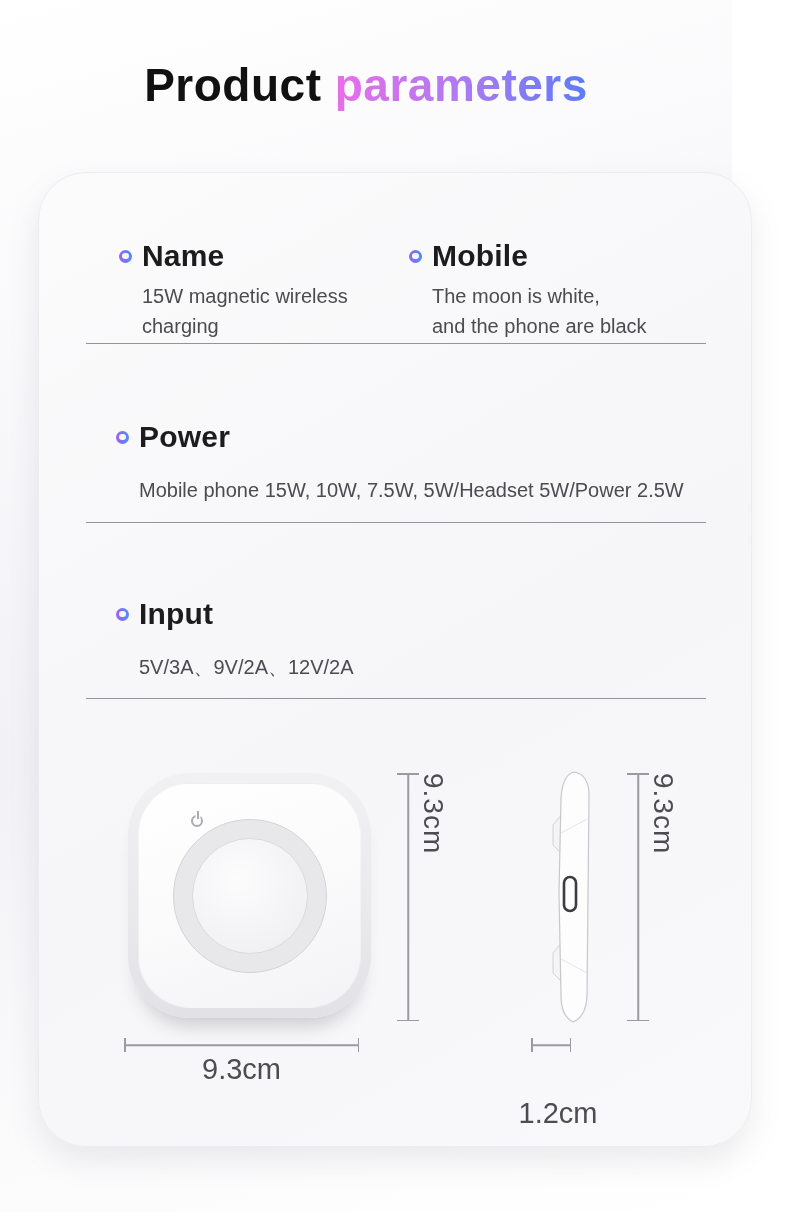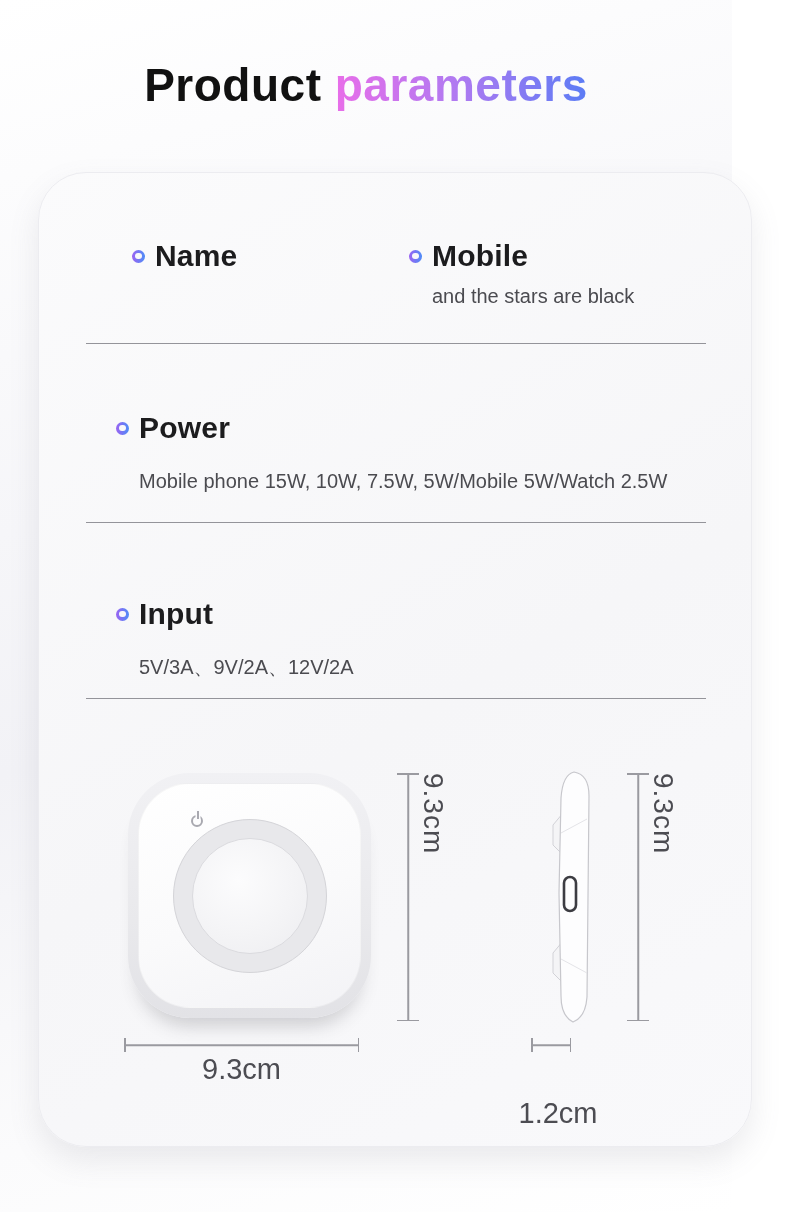--- a/index.html
+++ b/index.html
@@ -118,45 +118,47 @@
 </style>
 </head>
 <body>
 
 <div class="page">
 
   <h1 class="title"><span>Product</span><span> </span><span class="t-grad">parameters</span></h1>
 
   <div class="card">
 
-    <div class="sec" style="left:93px; top:66px;">
+    <div class="sec" style="left:80px; top:66px;">
       <div class="sec-head">
         <span class="bullet"></span>
         <span class="sec-heading">Name</span>
       </div>
+      <div class="sec-body wrap">15W magnetic wireless charging</div>
     </div>
 
     <div class="sec" style="left:370px; top:66px;">
       <div class="sec-head">
         <span class="bullet"></span>
         <span class="sec-heading">Mobile</span>
       </div>
       <div class="sec-body lines">
-        <div>and the stars are black</div>
+        <div>The moon is white,</div>
+        <div>and the phone are black</div>
       </div>
     </div>
 
     <div class="divider" style="top:170px;"></div>
 
-    <div class="sec" style="left:77px; top:238px;">
+    <div class="sec" style="left:77px; top:247px;">
       <div class="sec-head">
         <span class="bullet"></span>
         <span class="sec-heading">Power</span>
       </div>
-      <div class="sec-body single">Mobile phone 15W, 10W, 7.5W, 5W/Mobile 5W/Watch 2.5W</div>
+      <div class="sec-body single">Mobile phone 15W, 10W, 7.5W, 5W/Headset 5W/Power 2.5W</div>
     </div>
 
     <div class="divider" style="top:349px;"></div>
 
     <div class="sec" style="left:77px; top:424px;">
       <div class="sec-head">
         <span class="bullet"></span>
         <span class="sec-heading">Input</span>
       </div>
       <div class="sec-body single">5V/3A、9V/2A、12V/2A</div>

